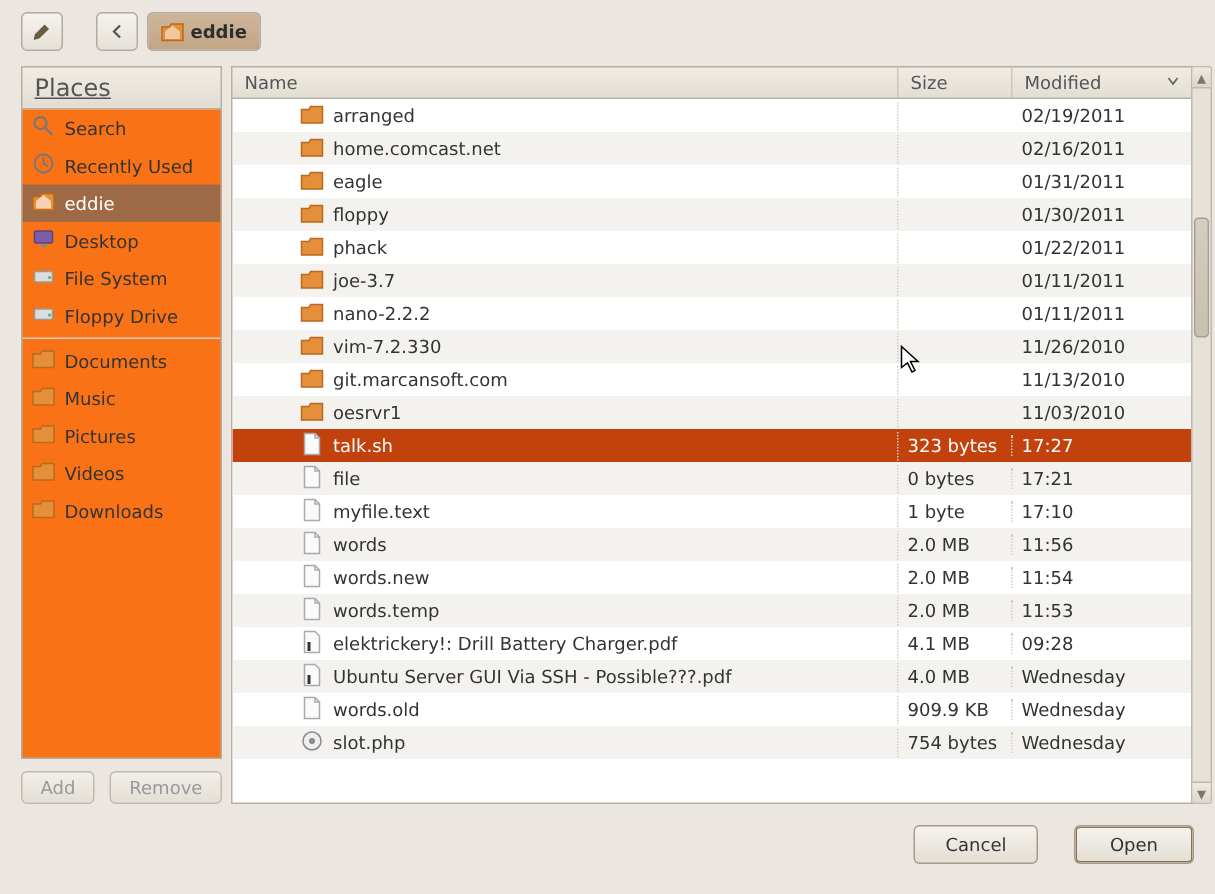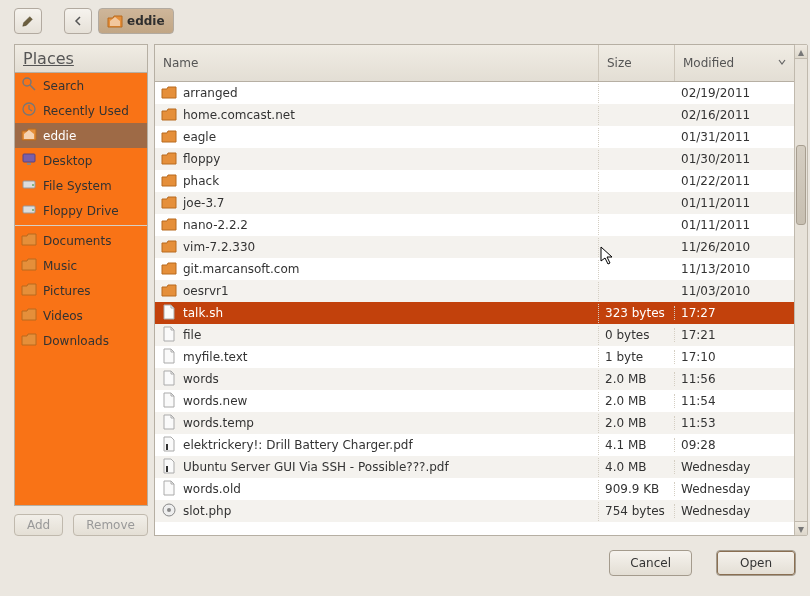--- a/index.html
+++ b/index.html
@@ -110,39 +110,40 @@
   .file-panel {
     flex: 1;
     display: flex;
     flex-direction: column;
     position: relative;
   }
   .file-header-row {
     display: flex;
     border: 1px solid #b6afa3;
     background: linear-gradient(#f0ece4,#e3ded4);
-    height: 38px;
+    height: 22px;
   }
   .col-name { flex: 1; border-right: 1px solid #cdc6ba; padding: 3px 8px; color:#555; display:flex; align-items:center; }
   .col-size { width: 76px; border-right: 1px solid #cdc6ba; padding: 3px 8px; color:#555; display:flex; align-items:center; }
   .col-mod { width: 120px; padding: 3px 8px; color:#555; display:flex; align-items:center; justify-content:space-between;}
   .file-list {
     flex: 1;
     border: 1px solid #b6afa3;
     border-top: none;
     background: #fff;
     overflow: hidden;
     position: relative;
   }
   .file-rows { }
   .file-row {
     display: flex;
     height: 22px;
     align-items: center;
     cursor: pointer;
+    padding-left: 39px;
   }
   .file-row:nth-child(even){ background:#f4f2ee; }
   .file-row.selected {
     background: #c2410c;
     color: #fff;
   }
   .fc-name { flex:1; display:flex; align-items:center; gap:6px; padding-left:6px; border-right:1px dotted #d4cec2; overflow:hidden; white-space:nowrap; }
   .fc-size { width:76px; padding-left:6px; border-right:1px dotted #d4cec2; }
   .fc-mod { width:120px; padding-left:6px; }
   .scrollbar {

